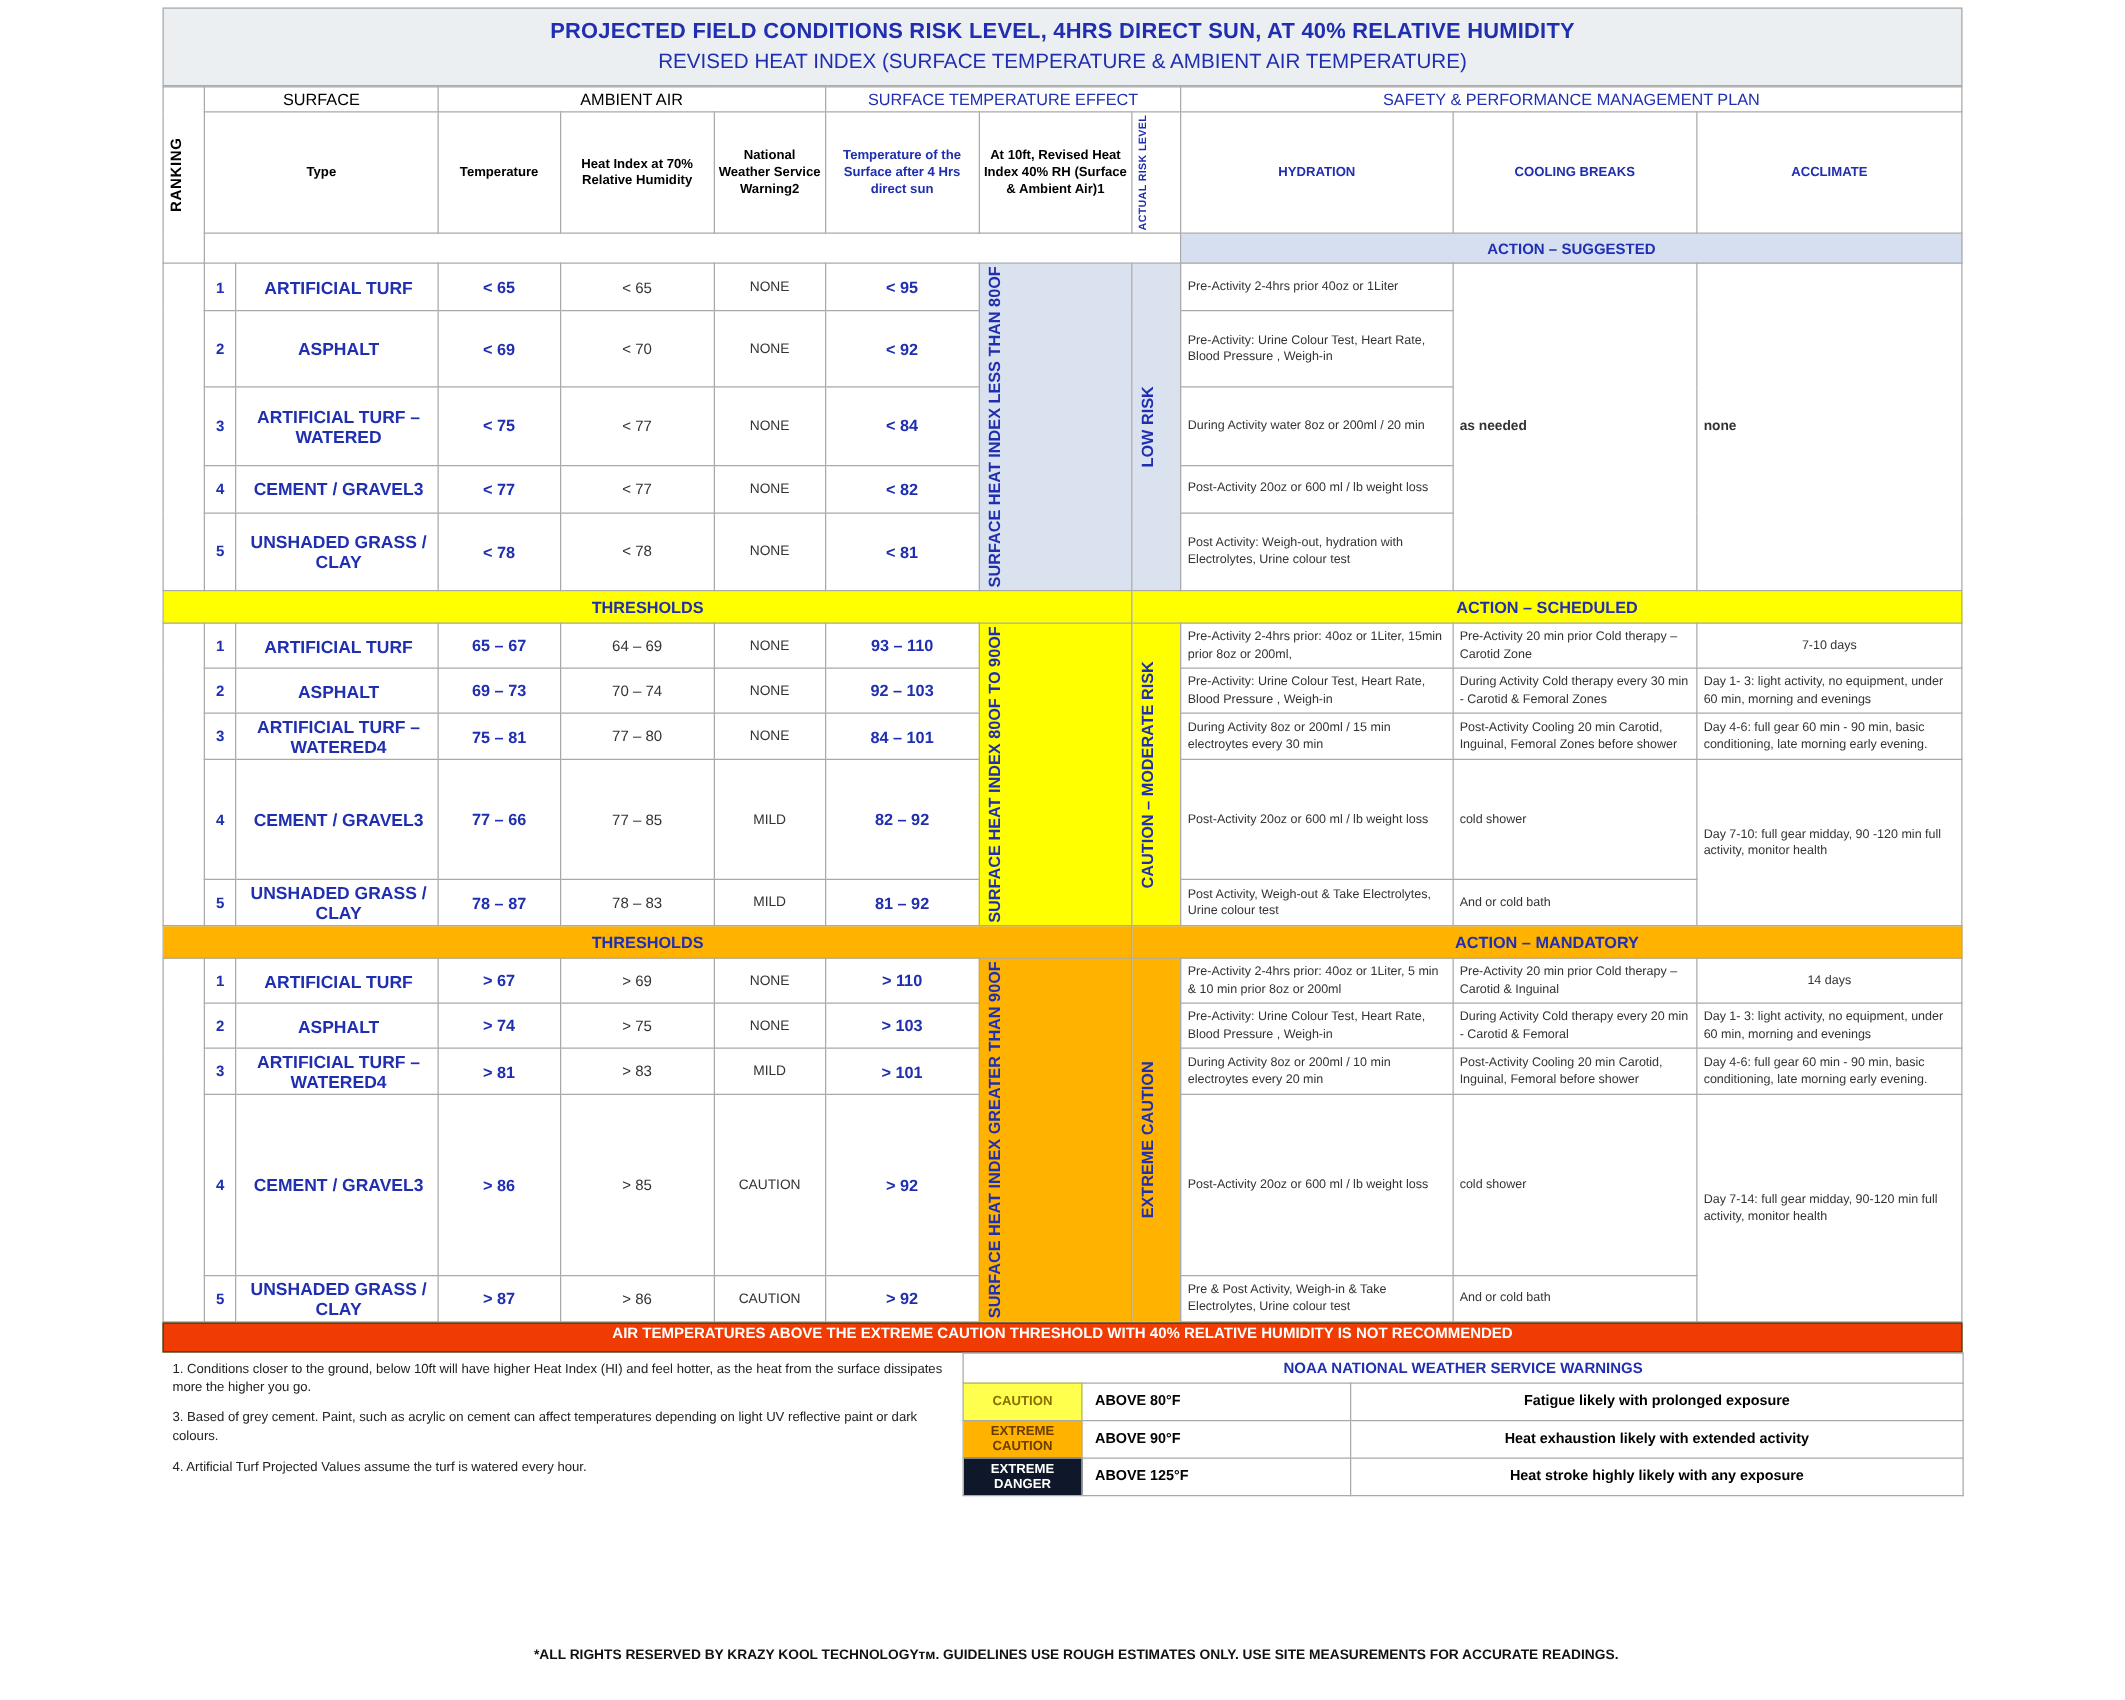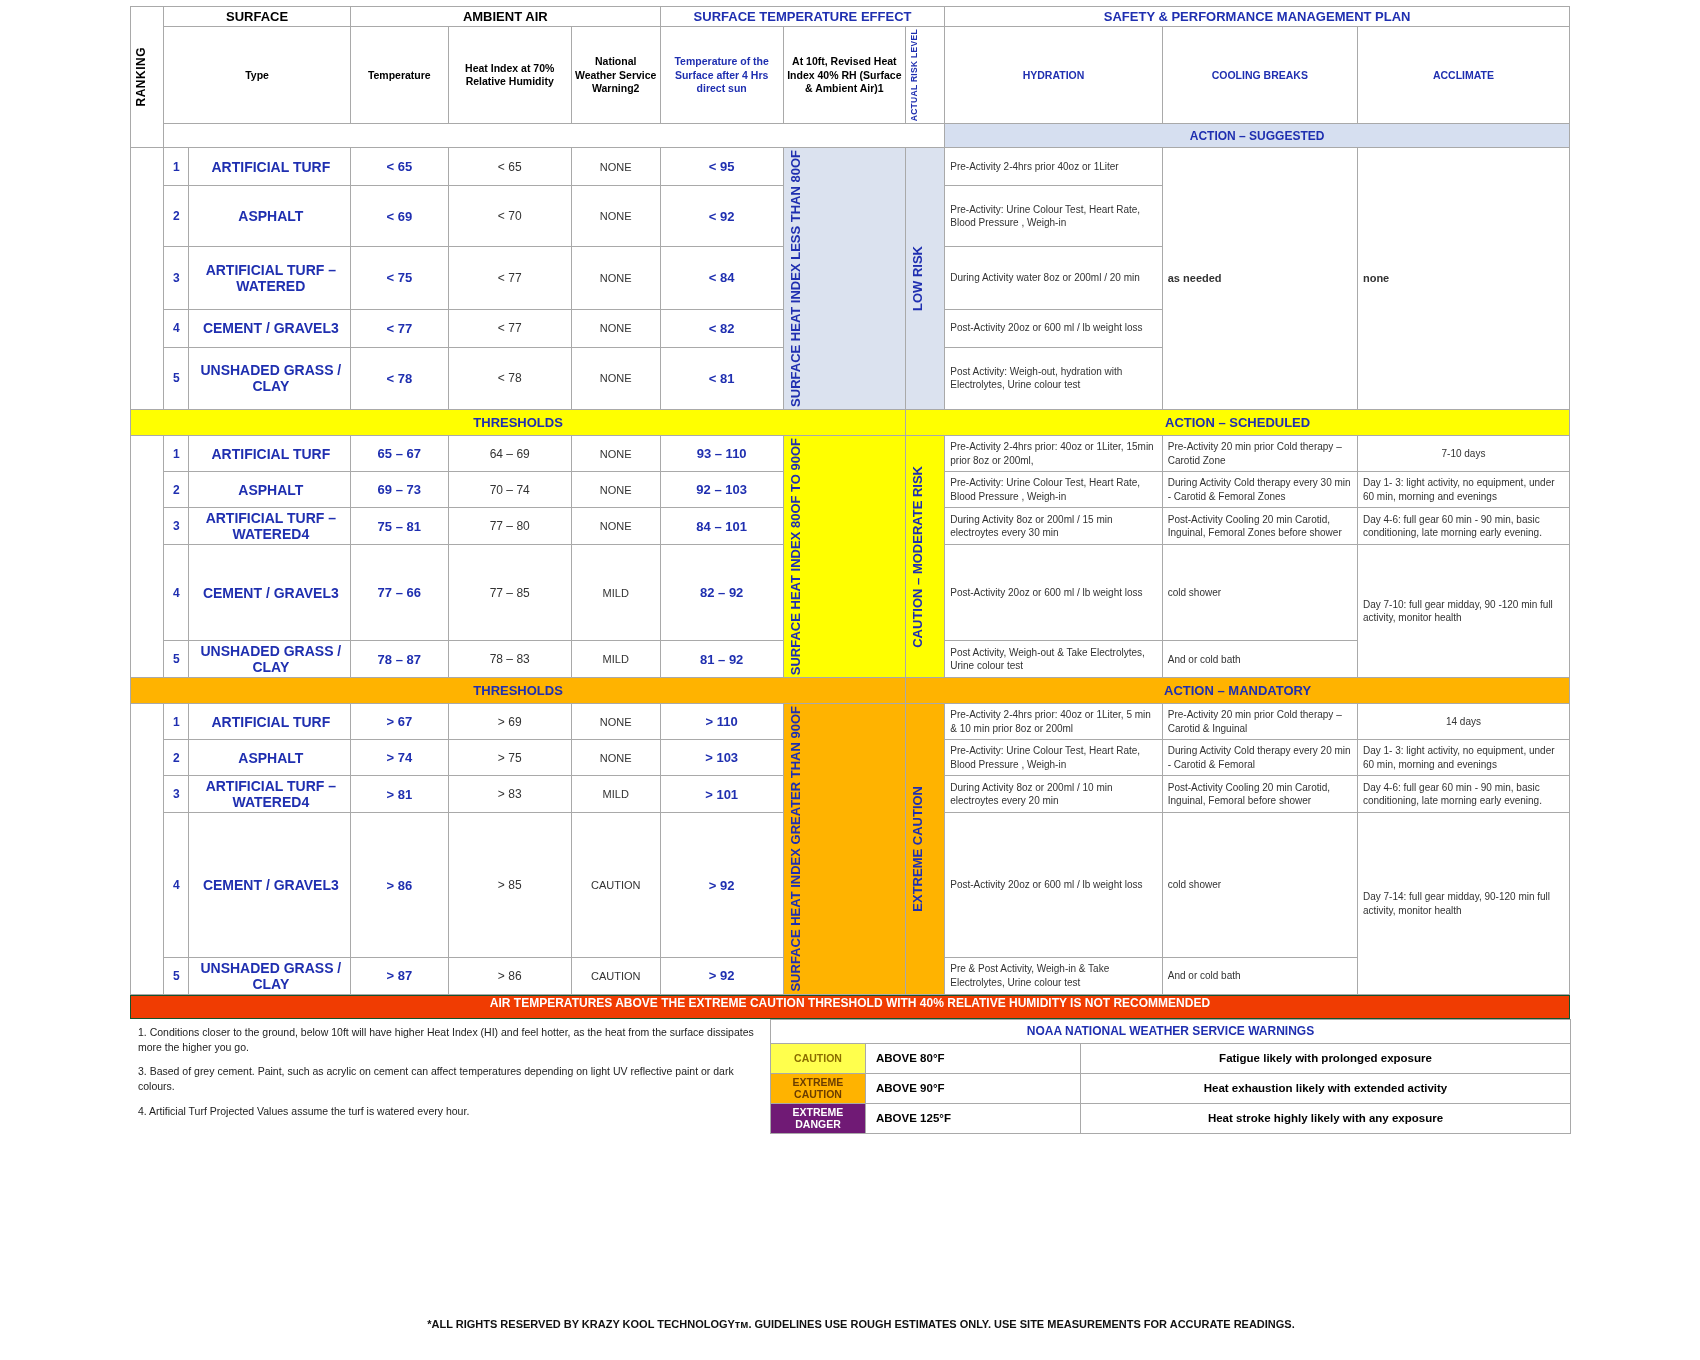--- a/index.html
+++ b/index.html
@@ -45,21 +45,21 @@
     font-size: 17.5px;
     letter-spacing: .2px;
   }
   .title-2 {
     color: #1f2fb0;
     font-size: 16.5px;
     margin-top: 5px;
   }
   .hdr-group {
     text-align: center;
-    font-weight: bold;
+    font-weight: normal;
     font-size: 13px;
     color: #1f2fb0;
     height: 16px;
   }
   .hdr-sub {
     text-align: center;
     font-weight: bold;
     font-size: 10.5px;
     color: #000;
     height: 62px;
@@ -190,21 +190,21 @@
   .noaa-tag {
     text-align: center;
     font-weight: bold;
     font-size: 10.5px;
     color: #4a3b00;
     height: 30px;
   }
   .tag-caution { background: #ffff4d; color: #8a6d00; }
   .tag-excaution { background: #ffb300; color: #6b3d00; }
   .tag-danger { background: #f03c02; color: #ffffff; }
-  .tag-exdanger { background: #701a75; color: #ffffff; }
+  .tag-exdanger { background: #0f172a; color: #ffffff; }
   .noaa-temp {
     font-weight: bold;
     font-size: 11.5px;
     padding-left: 10px;
   }
   .noaa-desc {
     font-weight: bold;
     font-size: 11.5px;
     text-align: center;
   }
@@ -223,20 +223,24 @@
     width: 1440px;
   }
   .bottom-left { width: 640px; }
   .bottom-right { width: 800px; }
 </style>
 </head>
 <body>
 
 <div class="sheet">
 
+  <div class="title-bar">
+    <div class="title-1">PROJECTED FIELD CONDITIONS RISK LEVEL, 4HRS DIRECT SUN, AT 40% RELATIVE HUMIDITY</div>
+    <div class="title-2">REVISED HEAT INDEX (SURFACE TEMPERATURE &amp; AMBIENT AIR TEMPERATURE)</div>
+  </div>
 
   <table style="width:1440px">
     <colgroup>
       <col style="width:30px">
       <col style="width:22px">
       <col style="width:145px">
       <col style="width:88px">
       <col style="width:110px">
       <col style="width:80px">
       <col style="width:110px">

